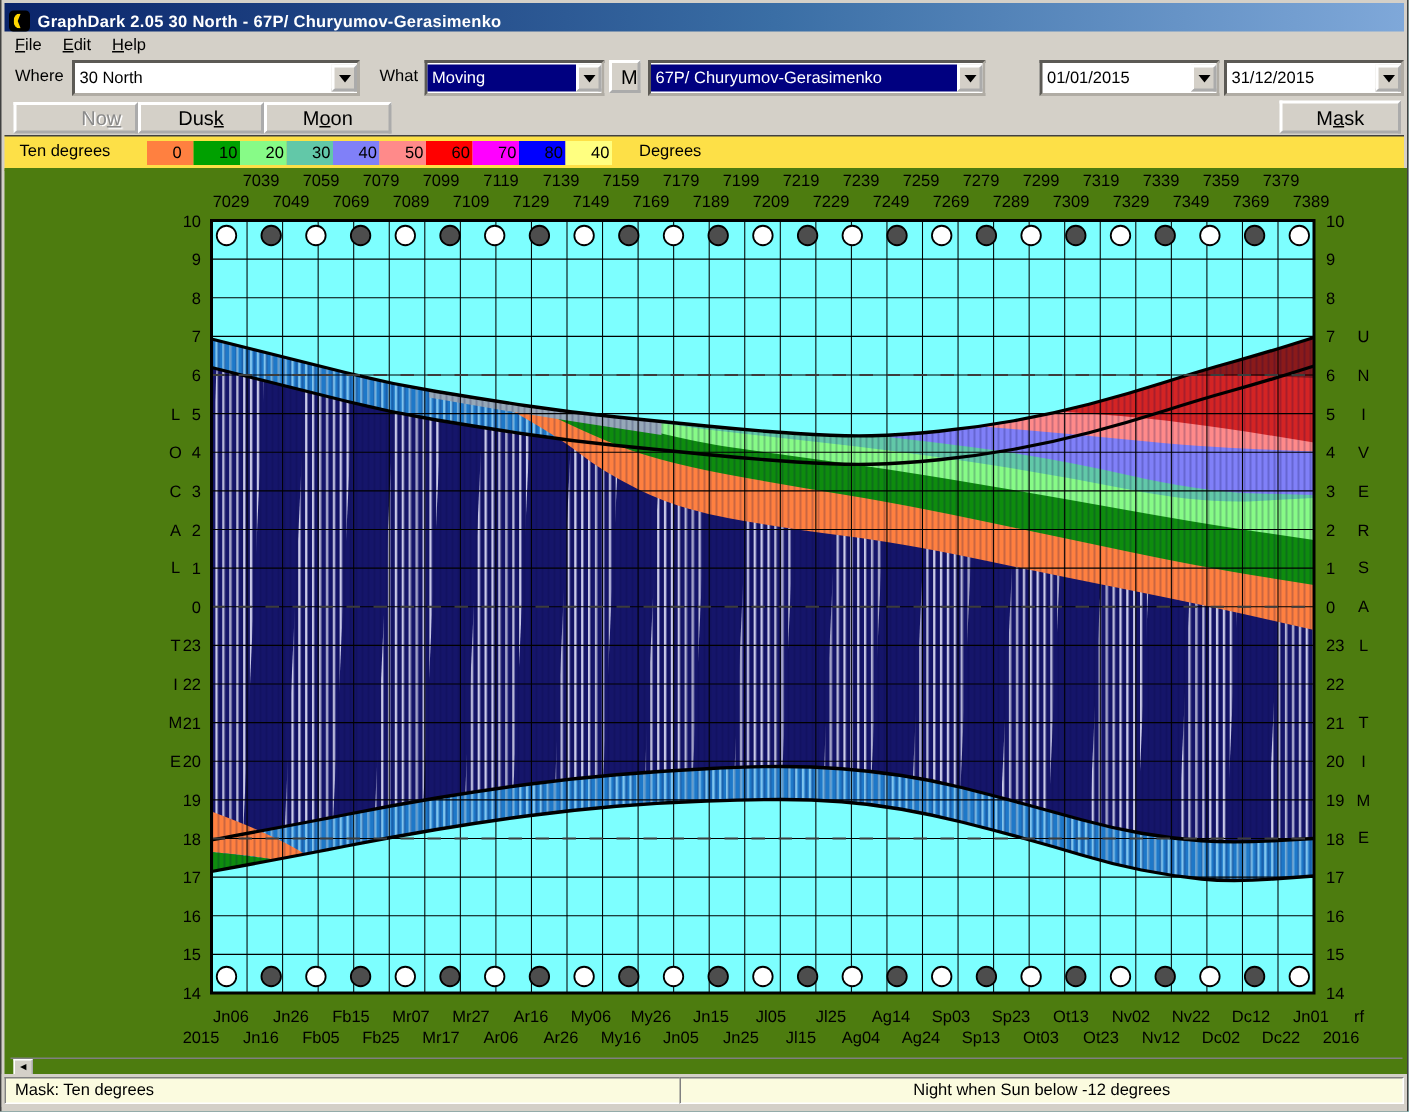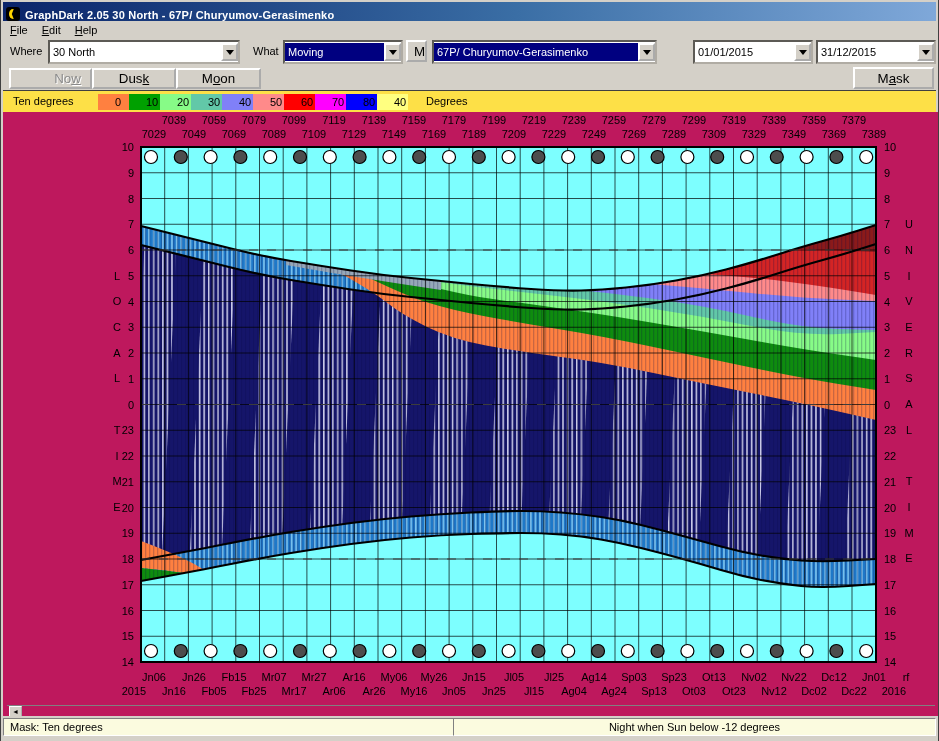--- a/index.html
+++ b/index.html
@@ -30,21 +30,21 @@
   .accel-u{text-decoration:underline;}
   
   #legendrow{position:absolute;left:2px;top:90px;right:2px;height:22px;background:#fde047;
     border-top:1px solid #404040;border-bottom:1px solid #808080;}
   #legend-label{position:absolute;left:10px;top:4px;}
   #degrees-label{position:absolute;left:423px;top:4px;}
   #legendbar{position:absolute;left:95px;top:3px;width:310px;height:16px;display:flex;}
   .legseg{width:31px;height:16px;}
   .legnum{position:absolute;top:2px;font-size:11px;color:#000;}
   
-  #panel{position:absolute;left:2px;top:112px;width:935px;height:604px;background:#be185d;}
+  #panel{position:absolute;left:2px;top:112px;width:935px;height:604px;background:#4d7c0f;}
   #chartsvg{position:absolute;left:-2px;top:-112px;}
   
   #hscroll-line{position:absolute;left:4px;top:593px;width:928px;border-top:1px solid #808080;}
   #hscroll-btn{position:absolute;left:6px;top:594px;width:13px;height:11px;background:#D4D0C8;border:1px outset #fff;
      font-size:7px;line-height:9px;text-align:center;padding:0;}
   
   #statusbar{position:absolute;left:0;top:716px;width:939px;height:22px;background:#D4D0C8;}
   .status-seg{position:absolute;top:2px;height:16px;background:#FBFBDF;border:1px solid;
     border-color:#808080 #fff #fff #808080;line-height:16px;font-size:11px;}
   #status-seg1{left:2px;width:446px;padding-left:6px;}

